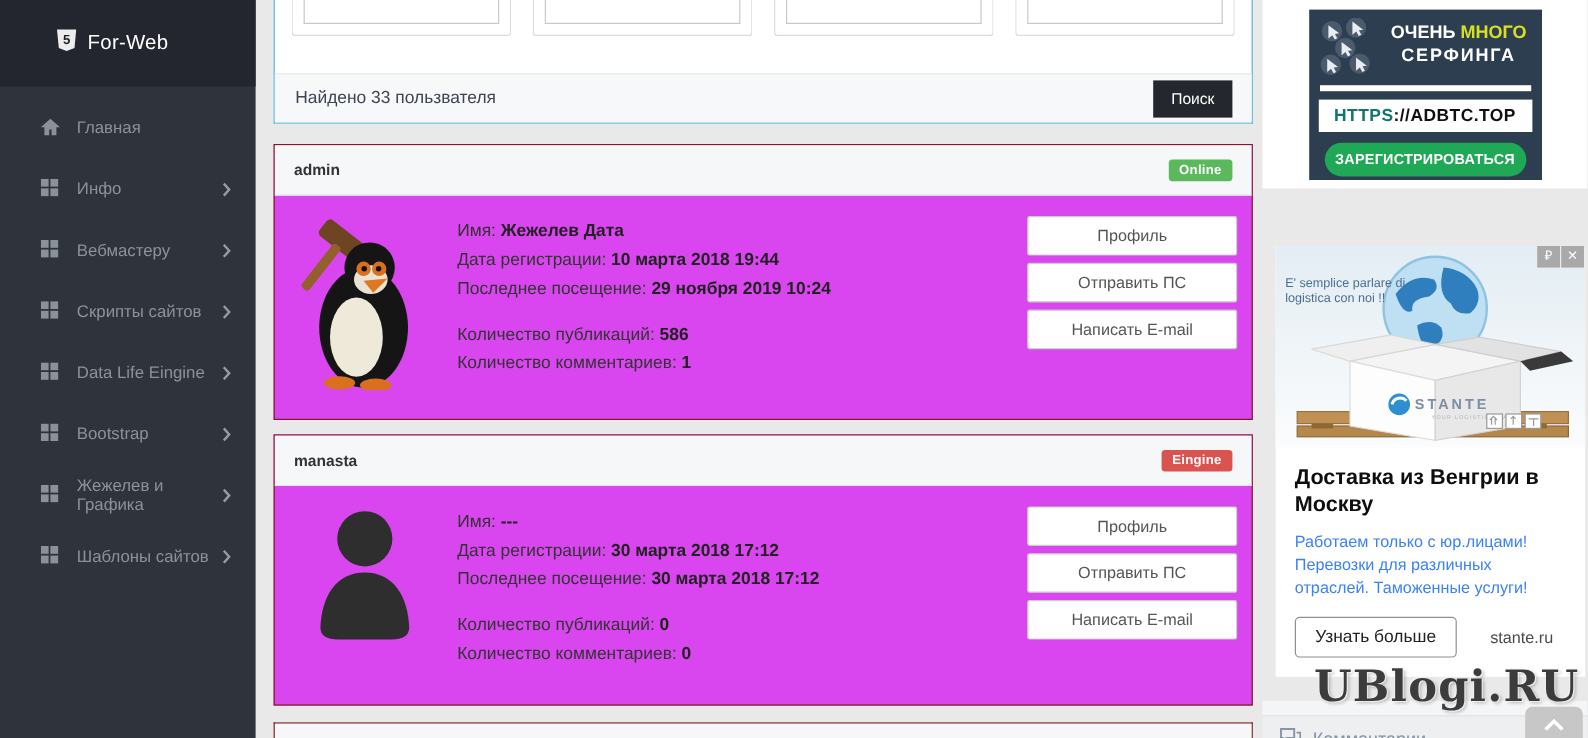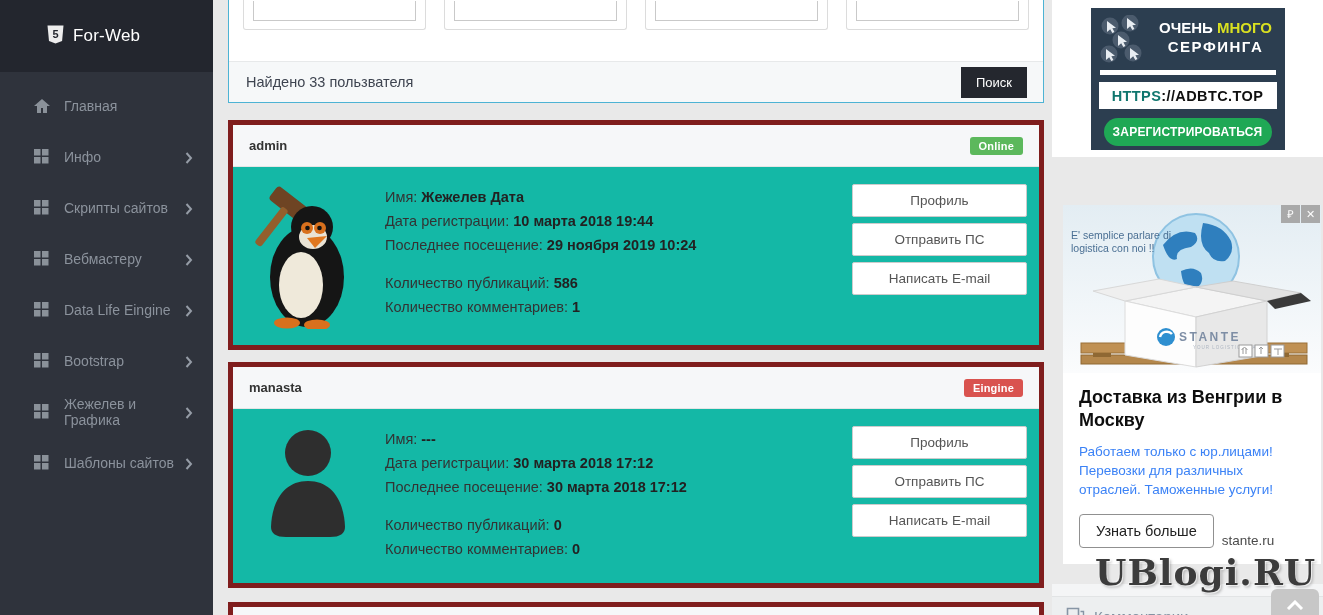--- a/index.html
+++ b/index.html
@@ -24,21 +24,21 @@
   .main { position:absolute; left:228px; top:0; width:816px; }
   .search-panel { height:103px; background:#fff; border:1px solid #4db3d4; border-top:none; position:relative; }
   .inputs-row { display:flex; gap:18px; padding:0 14px; }
   .input-outer { flex:1; height:30px; border:1px solid #dcdcdc; border-top:none; border-radius:0 0 3px 3px; padding:0 9px; overflow:hidden; }
   .input-outer input { width:100%; height:20px; border:1px solid #c9c9c9; border-top:none; margin-top:-2px; outline:none; font-size:12px; }
   .panel-footer { position:absolute; left:0; right:0; bottom:0; height:41px; background:#f6f8f9; border-top:1px solid #e7e9ea;
     display:flex; align-items:center; justify-content:space-between; padding:0 16px 0 17px; }
   .found-text { font-size:14.5px; color:#3e4450; }
   .search-btn { background:#24272e; color:#fff; border:none; font-size:13px; padding:8px 15px; cursor:pointer; font-family:inherit; }
 
-  .user-card { background:#14b8a6; border:5px solid #7f1d1d; position:relative; }
+  .user-card { background:#d946ef; border:1px solid #7f1d1d; position:relative; }
   .card-admin { margin-top:17px; height:230px; }
   .card-manasta { margin-top:12px; height:226px; }
   .card-partial { margin-top:14px; height:13px; overflow:hidden; border-bottom:none; }
   .card-header { height:42px; background:#f6f7f9; border-bottom:1px solid #e5e5e5; display:flex; align-items:center; justify-content:space-between; padding:0 16px; }
   .username { font-size:13px; font-weight:bold; color:#333; }
   .badge { color:#fff; font-size:11px; font-weight:bold; padding:3px 9px; border-radius:3px; letter-spacing:.2px; }
   .card-body { display:flex; padding:14px 16px; }
   .avatar-box { width:136px; flex:none; }
   .details { font-size:14.5px; color:#333; line-height:24px; padding-top:4px; }
   .detail-line .val { font-weight:bold; color:#222; margin-left:4px; }
@@ -59,21 +59,21 @@
   .ad-https { color:#0f766e; }
   .ad-btn { margin:9px 5px 0; background:#1fa855; border-radius:15px; text-align:center; font-weight:bold; font-size:12px; padding:7px 0; letter-spacing:.2px; cursor:pointer; }
 
   .stante-card { margin:48px 0 0 11px; width:258px; background:#fff; position:relative; }
   .ad-controls { position:absolute; top:0; right:1px; display:flex; gap:1px; z-index:3; }
   .ctrl { width:19px; height:18px; background:#a9a9a9; color:#fdfdfd; font-size:11px; text-align:center; line-height:18px; cursor:pointer; }
   .stante-img { margin-top:14px; height:168px; position:relative; cursor:pointer; }
   .stante-text { padding:13px 16px 16px; }
   .stante-title { font-size:18px; font-weight:bold; color:#0e0e0e; line-height:23px; }
   .stante-body { font-size:13.5px; color:#3b82f6; line-height:19px; margin:10px 0 15px; }
-  .cta-row { display:flex; align-items:flex-end; gap:8px; }
+  .cta-row { display:flex; align-items:center; gap:28px; }
   .cta-btn { border:1px solid #909090; border-radius:4px; background:#fff; font-size:14.5px; color:#222; padding:8px 16px; cursor:pointer; font-family:inherit; }
   .domain { font-size:13.5px; color:#4a4a4a; }
 
   .pre-bar { height:12px; background:#f4f5f6; margin-top:20px; }
   .comments-bar { height:39px; background:#edeff0; border-top:1px solid #e2e4e5; display:flex; align-items:center; padding-left:14px; color:#8492a2; }
   .comments-label { font-size:15px; margin-left:9px; }
 
   .watermark { position:absolute; left:1095px; top:551px; z-index:5;
     font-family:"DejaVu Serif", serif; font-weight:bold; font-size:36px; color:#3c3c3c; letter-spacing:1px;
     text-shadow:1px 1px 0 rgba(255,255,255,.65), -1px -1px 0 rgba(255,255,255,.4), 2px 2px 3px rgba(0,0,0,.25); }
@@ -122,37 +122,37 @@
       <span class="mi-icon">
           <svg width="15" height="15" viewBox="0 0 15 15">
             <g fill="#8a9199">
               <rect width="6.5" height="6.5"></rect>
               <rect x="8" width="6.5" height="6.5"></rect>
               <rect y="8" width="6.5" height="6.5"></rect>
               <rect x="8" y="8" width="6.5" height="6.5"></rect>
             </g>
           </svg>
         </span>
+      <span class="mi-label">Вебмастеру</span>
+      <span class="mi-chevron"><svg width="8" height="12" viewBox="0 0 8 12">
+            <polyline points="1.5,1 6,6 1.5,11" fill="none" stroke="#959ca6" stroke-width="2"></polyline>
+          </svg></span>
+    </div>
+    <div class="menu-item">
+      <span class="mi-icon">
+          <svg width="15" height="15" viewBox="0 0 15 15">
+            <g fill="#8a9199">
+              <rect width="6.5" height="6.5"></rect>
+              <rect x="8" width="6.5" height="6.5"></rect>
+              <rect y="8" width="6.5" height="6.5"></rect>
+              <rect x="8" y="8" width="6.5" height="6.5"></rect>
+            </g>
+          </svg>
+        </span>
       <span class="mi-label">Скрипты сайтов</span>
-      <span class="mi-chevron"><svg width="8" height="12" viewBox="0 0 8 12">
-            <polyline points="1.5,1 6,6 1.5,11" fill="none" stroke="#959ca6" stroke-width="2"></polyline>
-          </svg></span>
-    </div>
-    <div class="menu-item">
-      <span class="mi-icon">
-          <svg width="15" height="15" viewBox="0 0 15 15">
-            <g fill="#8a9199">
-              <rect width="6.5" height="6.5"></rect>
-              <rect x="8" width="6.5" height="6.5"></rect>
-              <rect y="8" width="6.5" height="6.5"></rect>
-              <rect x="8" y="8" width="6.5" height="6.5"></rect>
-            </g>
-          </svg>
-        </span>
-      <span class="mi-label">Вебмастеру</span>
       <span class="mi-chevron"><svg width="8" height="12" viewBox="0 0 8 12">
             <polyline points="1.5,1 6,6 1.5,11" fill="none" stroke="#959ca6" stroke-width="2"></polyline>
           </svg></span>
     </div>
     <div class="menu-item">
       <span class="mi-icon">
           <svg width="15" height="15" viewBox="0 0 15 15">
             <g fill="#8a9199">
               <rect width="6.5" height="6.5"></rect>
               <rect x="8" width="6.5" height="6.5"></rect>

